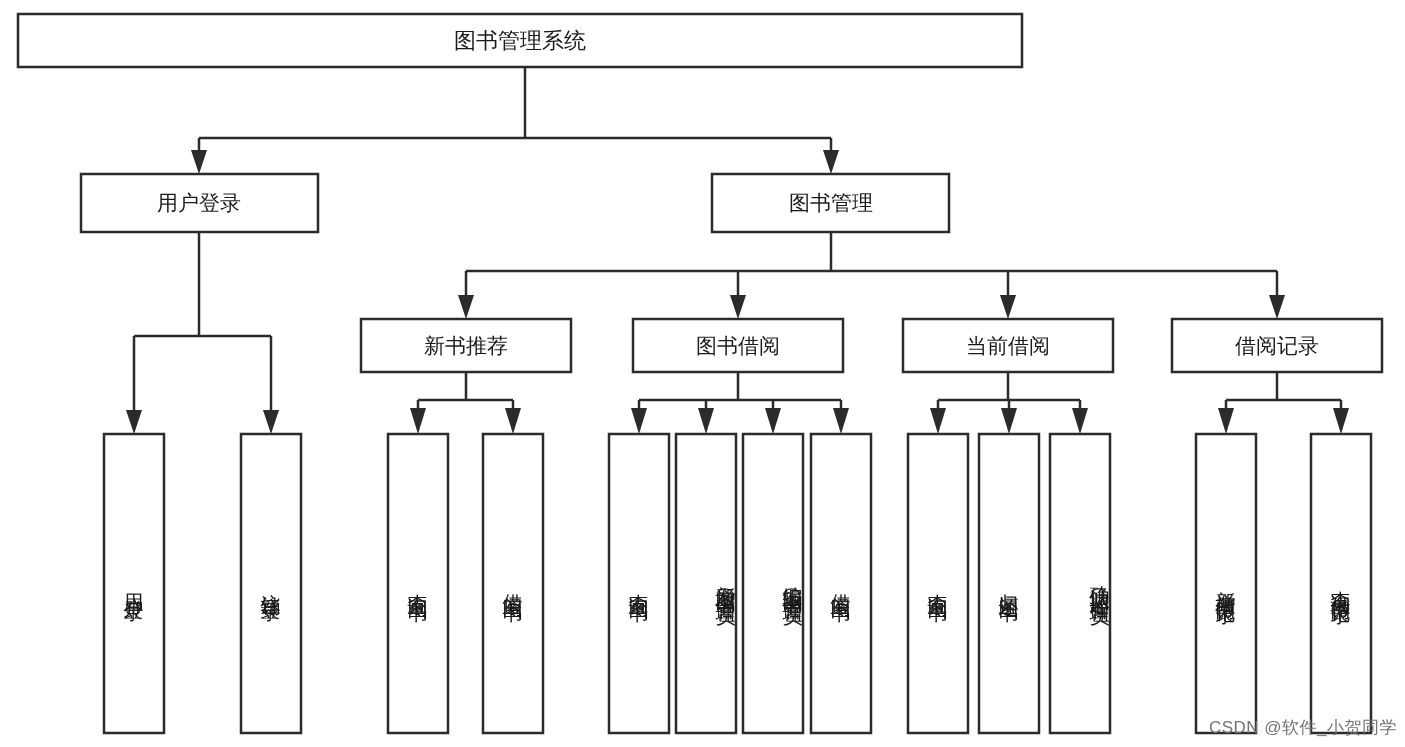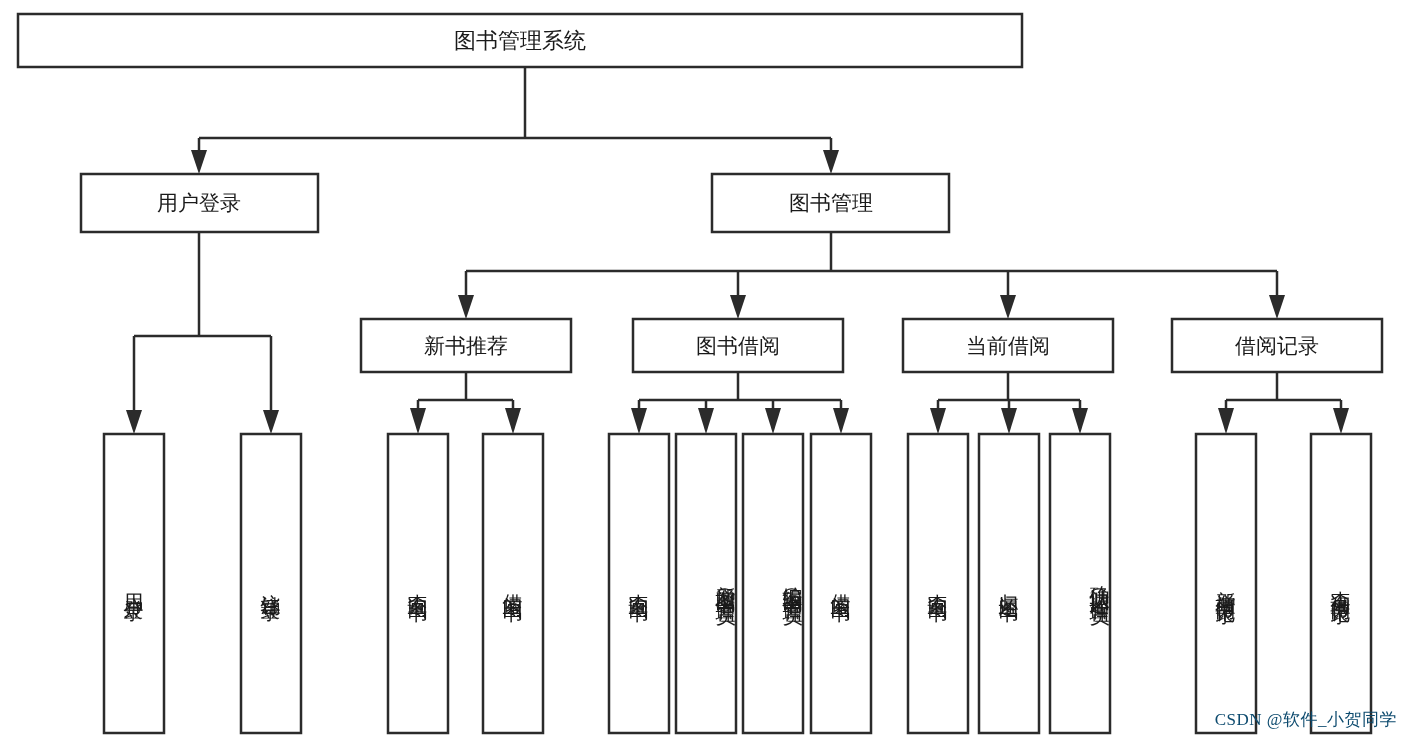--- a/index.html
+++ b/index.html
@@ -63,24 +63,24 @@
     line-height: 1;
     letter-spacing: 3px;
     color: #1a1a1a;
     white-space: nowrap;
     text-align: center;
     pointer-events: none;
   }
   .watermark {
     position: absolute;
     right: 8px;
-    bottom: 16px;
-    font-family: Liberation Serif, serif;
+    bottom: 8px;
+    font-family: Liberation Sans, sans-serif;
     font-size: 17px;
-    color: #0c4a6e;
+    color: #737373;
     white-space: nowrap;
     letter-spacing: 0.5px;
   }
 </style>
 </head>
 <body>
 
 <div id="diagram-root">
 
   <svg id="diagram-svg" viewBox="0 0 1405 747">

